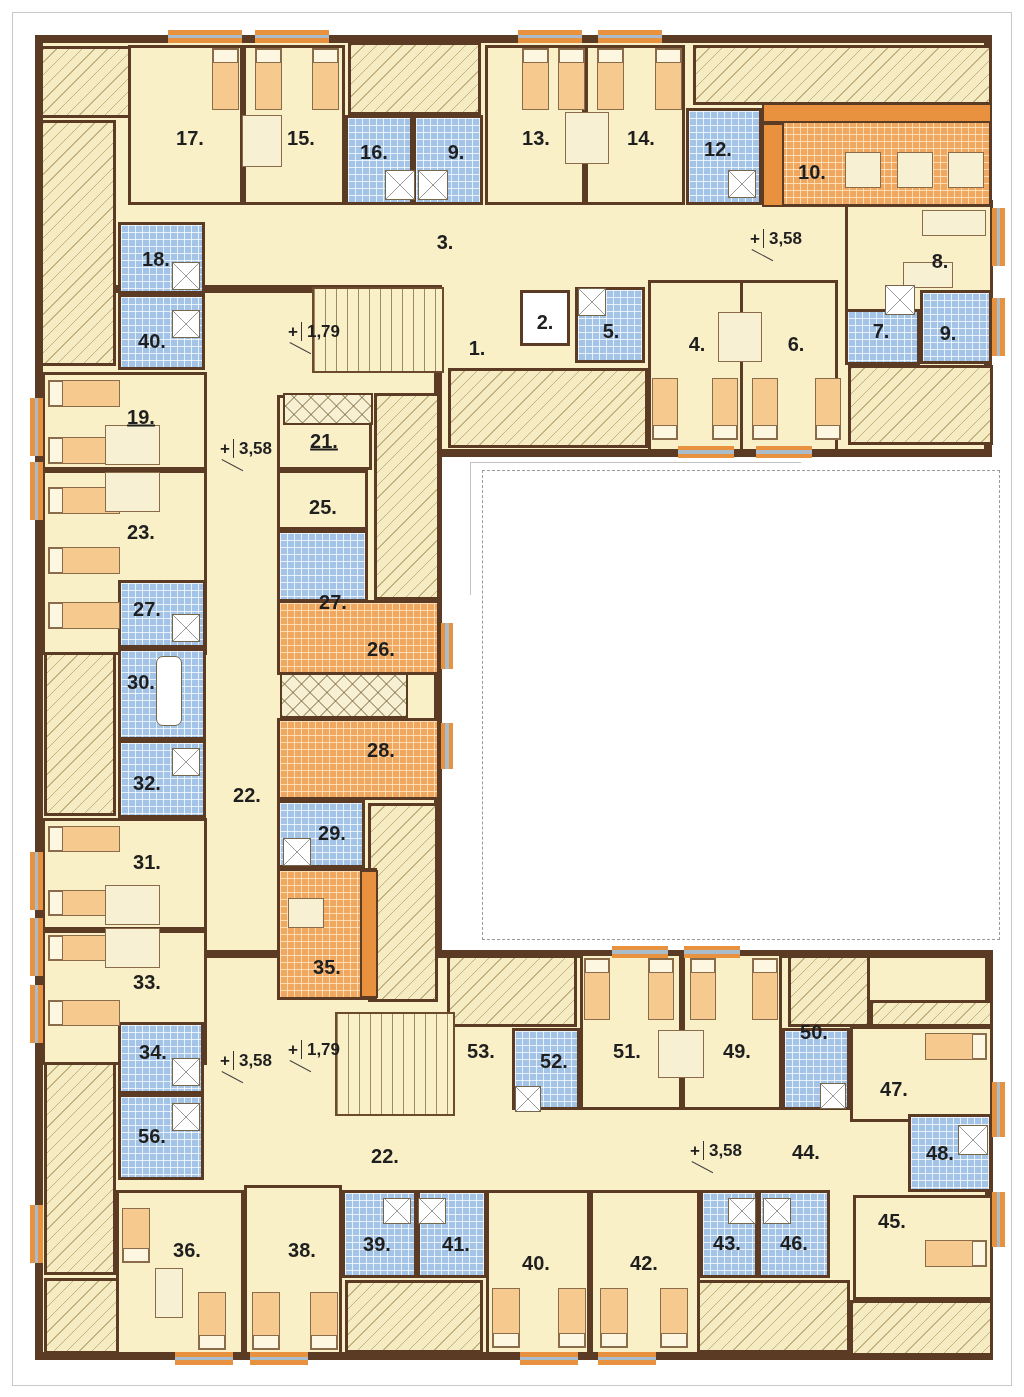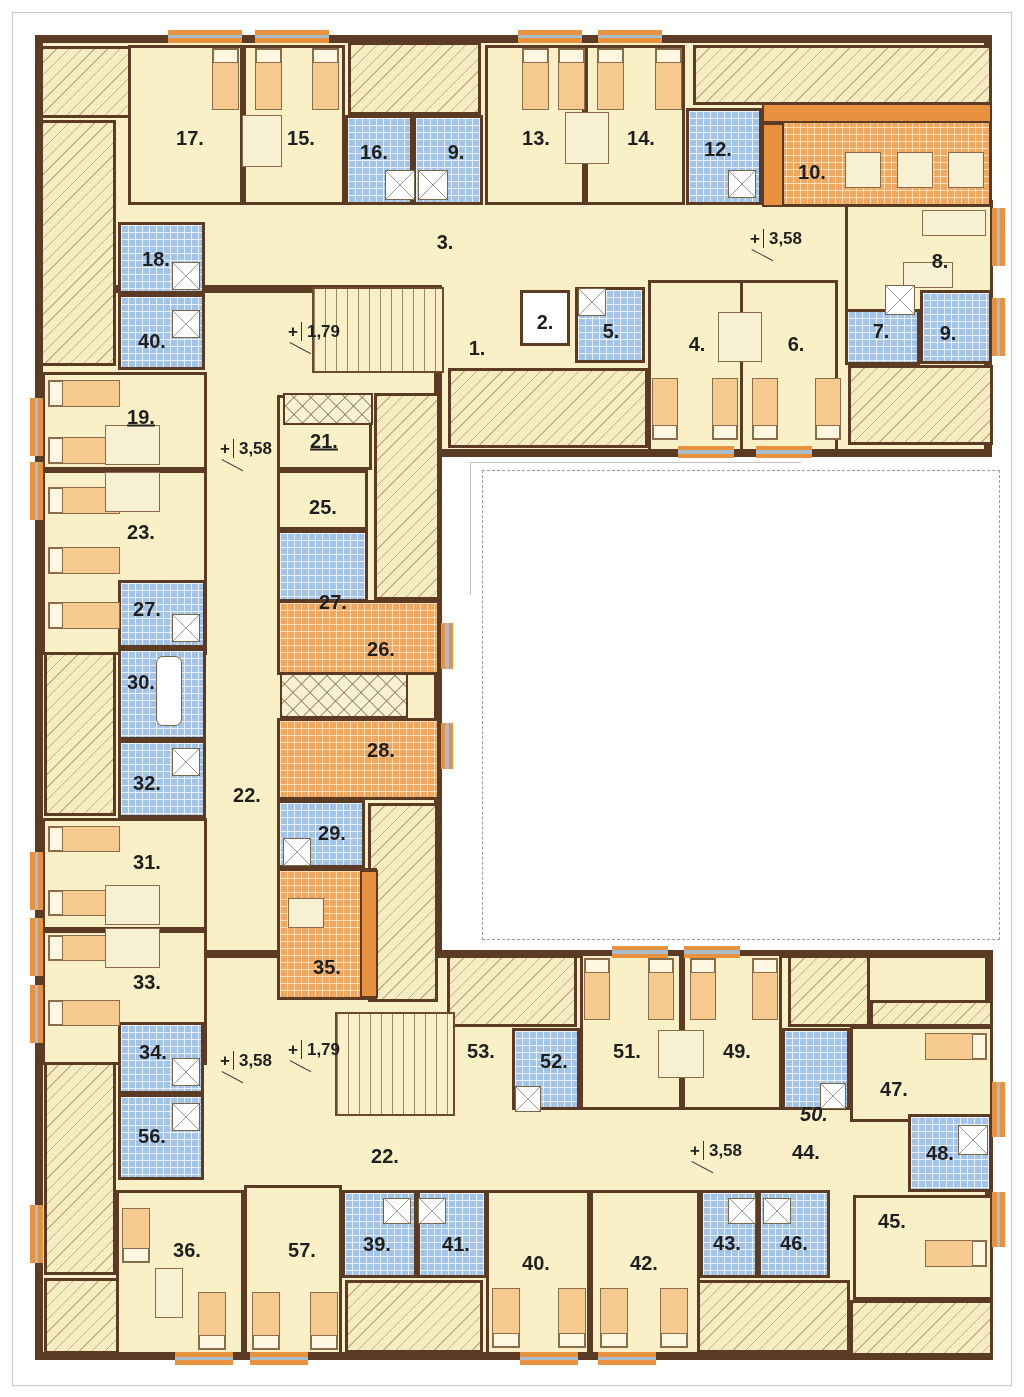--- a/index.html
+++ b/index.html
@@ -320,33 +320,33 @@
       <span class="rlabel" style="left: 381px; top: 750px;">28.</span>
       <span class="rlabel" style="left: 332px; top: 833px;">29.</span>
       <span class="rlabel" style="left: 141px; top: 682px;">30.</span>
       <span class="rlabel" style="left: 147px; top: 862px;">31.</span>
       <span class="rlabel" style="left: 147px; top: 783px;">32.</span>
       <span class="rlabel" style="left: 147px; top: 982px;">33.</span>
       <span class="rlabel" style="left: 153px; top: 1052px;">34.</span>
       <span class="rlabel" style="left: 327px; top: 967px;">35.</span>
       <span class="rlabel" style="left: 187px; top: 1250px;">36.</span>
       <span class="rlabel" style="left: 152px; top: 1136px;">56.</span>
-      <span class="rlabel" style="left: 302px; top: 1250px;">57.</span>
+      <span class="rlabel" style="left: 302px; top: 1250px;">38.</span>
       <span class="rlabel" style="left: 377px; top: 1244px;">39.</span>
       <span class="rlabel" style="left: 536px; top: 1263px;">40.</span>
       <span class="rlabel" style="left: 456px; top: 1244px;">41.</span>
       <span class="rlabel" style="left: 644px; top: 1263px;">42.</span>
       <span class="rlabel" style="left: 727px; top: 1243px;">43.</span>
       <span class="rlabel" style="left: 806px; top: 1152px;">44.</span>
       <span class="rlabel" style="left: 892px; top: 1221px;">45.</span>
       <span class="rlabel" style="left: 794px; top: 1243px;">46.</span>
       <span class="rlabel" style="left: 894px; top: 1089px;">47.</span>
       <span class="rlabel" style="left: 940px; top: 1153px;">48.</span>
       <span class="rlabel" style="left: 737px; top: 1051px;">49.</span>
-      <span class="rlabel" style="left: 814px; top: 1114px; font-style: italic;">50.</span>
+      <span class="rlabel" style="left: 814px; top: 1032px;">50.</span>
       <span class="rlabel" style="left: 627px; top: 1051px;">51.</span>
       <span class="rlabel" style="left: 554px; top: 1061px;">52.</span>
       <span class="rlabel" style="left: 481px; top: 1051px;">53.</span>
       <span class="annot" style="left: 750px; top: 229px;"><span>+</span><span class="val">3,58</span><span class="arrow"></span></span>
       <span class="annot" style="left: 288px; top: 322px;"><span>+</span><span class="val">1,79</span><span class="arrow"></span></span>
       <span class="annot" style="left: 220px; top: 439px;"><span>+</span><span class="val">3,58</span><span class="arrow"></span></span>
       <span class="annot" style="left: 220px; top: 1051px;"><span>+</span><span class="val">3,58</span><span class="arrow"></span></span>
       <span class="annot" style="left: 288px; top: 1040px;"><span>+</span><span class="val">1,79</span><span class="arrow"></span></span>
       <span class="annot" style="left: 690px; top: 1141px;"><span>+</span><span class="val">3,58</span><span class="arrow"></span></span>
     </div>

